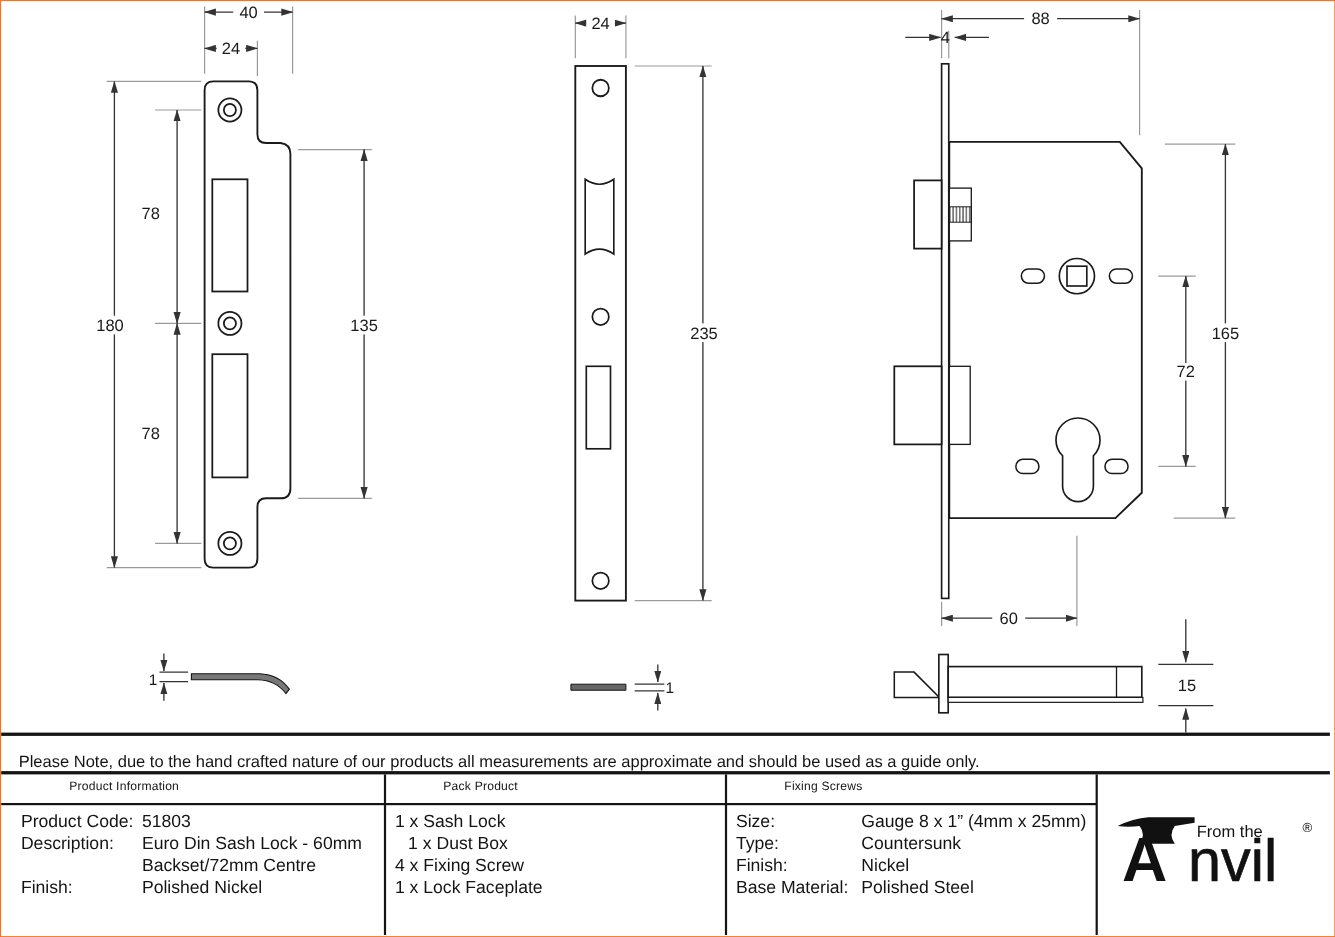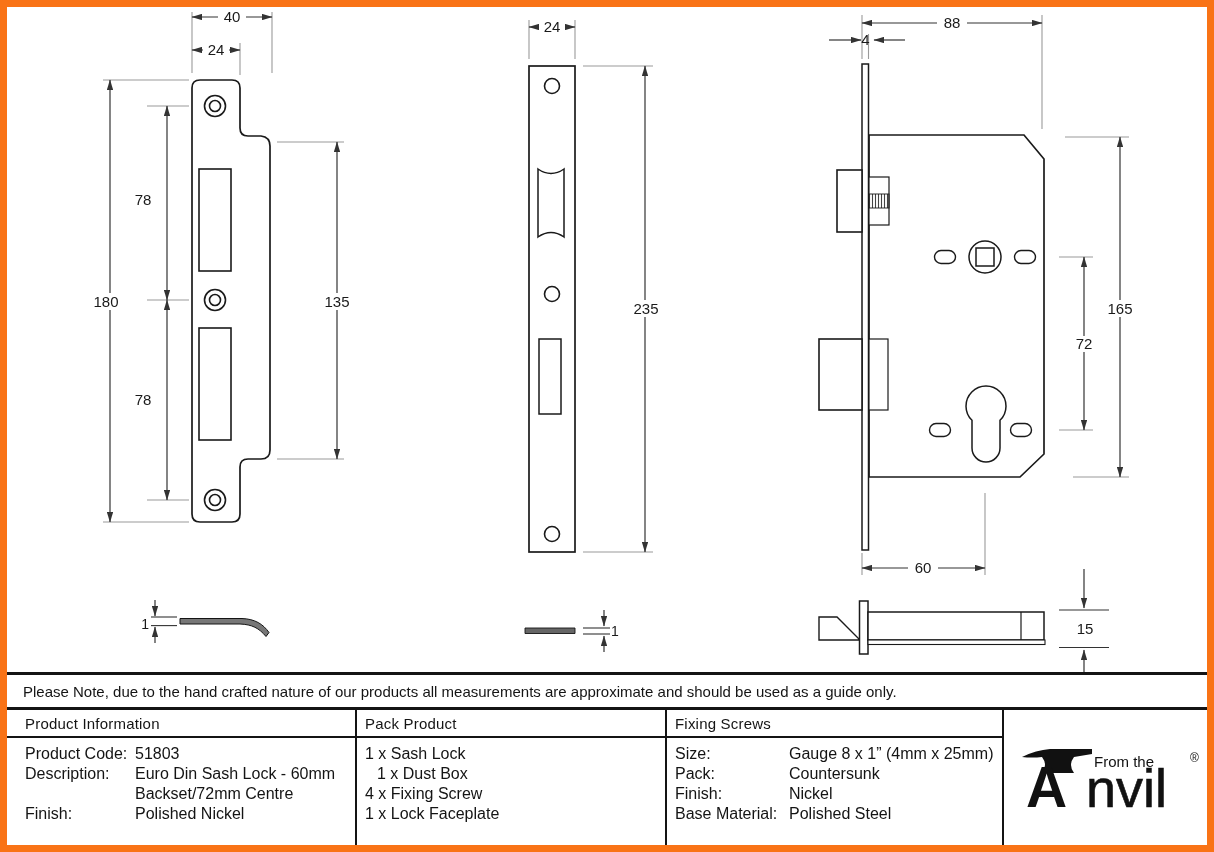--- a/index.html
+++ b/index.html
@@ -1,27 +1,27 @@
 <!DOCTYPE html>
 <html><head>
 <meta charset="utf-8">
 <style>
   html,body{margin:0;padding:0;background:#e8e8e8;}
-  .page{position:relative;width:1214px;height:852px;background:#fff;border:7px solid #f97316;
+  .page{position:relative;width:1214px;height:852px;background:#fff;border:1px solid #f97316;
         box-sizing:border-box;font-family:"Liberation Sans",sans-serif;color:#141414;overflow:hidden;}
   svg text{font-family:"Liberation Sans",sans-serif;}
   .drawing{position:absolute;left:0;top:0;}
   .note{position:absolute;left:0px;top:665px;width:1208px;height:38px;border-top:3px solid #141414;
-        border-bottom:3px solid #141414;box-sizing:border-box;display:flex;align-items:center;
+        border-bottom:3px solid #141414;box-sizing:border-box;display:flex;align-items:flex-end;
         padding-left:16px;font-size:15px;}
   .vline{position:absolute;background:#141414;width:2px;top:703px;height:146px;}
   .v1{left:348px;} .v2{left:658px;} .v3{left:995px;}
   .hline{position:absolute;background:#141414;left:0;top:729px;width:996px;height:2px;}
   .cell-text{position:absolute;font-size:16px;white-space:nowrap;}
-  .hdr{font-size:15px;letter-spacing:.2px;}
+  .hdr{font-size:11px;letter-spacing:.2px;margin-left:44px;}
   .logo-svg{position:absolute;left:995px;top:703px;}
 </style>
 </head>
 <body>
 
 <div class="page">
 
   <svg class="drawing" width="1208" height="665" viewBox="0 0 1208 665">
     <defs>
       <marker id="ah" viewBox="0 0 10 6" refX="9.5" refY="3" markerWidth="9" markerHeight="5.5" orient="auto-start-reverse">
@@ -235,21 +235,21 @@
   <div class="cell-text" style="left:128px;top:798px;">Polished Nickel</div>
 
   <div class="cell-text" style="left:358px;top:738px;">1 x Sash Lock</div>
   <div class="cell-text" style="left:370px;top:758px;">1 x Dust Box</div>
   <div class="cell-text" style="left:358px;top:778px;">4 x Fixing Screw</div>
   <div class="cell-text" style="left:358px;top:798px;">1 x Lock Faceplate</div>
   <div class="cell-text" style="left:358px;top:818px;margin-top:48px;">1 x Keep</div>
 
   <div class="cell-text" style="left:668px;top:738px;">Size:</div>
   <div class="cell-text" style="left:782px;top:738px;">Gauge 8 x 1” (4mm x 25mm)</div>
-  <div class="cell-text" style="left:668px;top:758px;">Pack:</div>
+  <div class="cell-text" style="left:668px;top:758px;">Type:</div>
   <div class="cell-text" style="left:782px;top:758px;">Countersunk</div>
   <div class="cell-text" style="left:668px;top:778px;">Finish:</div>
   <div class="cell-text" style="left:782px;top:778px;">Nickel</div>
   <div class="cell-text" style="left:668px;top:798px;text-align:center;">Base Material:</div>
   <div class="cell-text" style="left:782px;top:798px;">Polished Steel</div>
 
   <svg class="logo-svg" width="213" height="146" viewBox="0 0 213 146">
     <path fill="#111" d="M20,47 Q34,40 48,39 L90,39 L90,44 L72,47 Q66,55 72,63 L40,63 Q46,55 40,47 Q30,48 20,47 Z"></path>
     <text x="24" y="97" font-size="57" font-weight="bold" font-family="DejaVu Serif, Liberation Serif, serif" fill="#111">A</text>
     <text x="84" y="97" font-size="54" font-family="DejaVu Serif, Liberation Serif, serif" fill="#111" style="stroke:#111;stroke-width:0.6">nvil</text>

